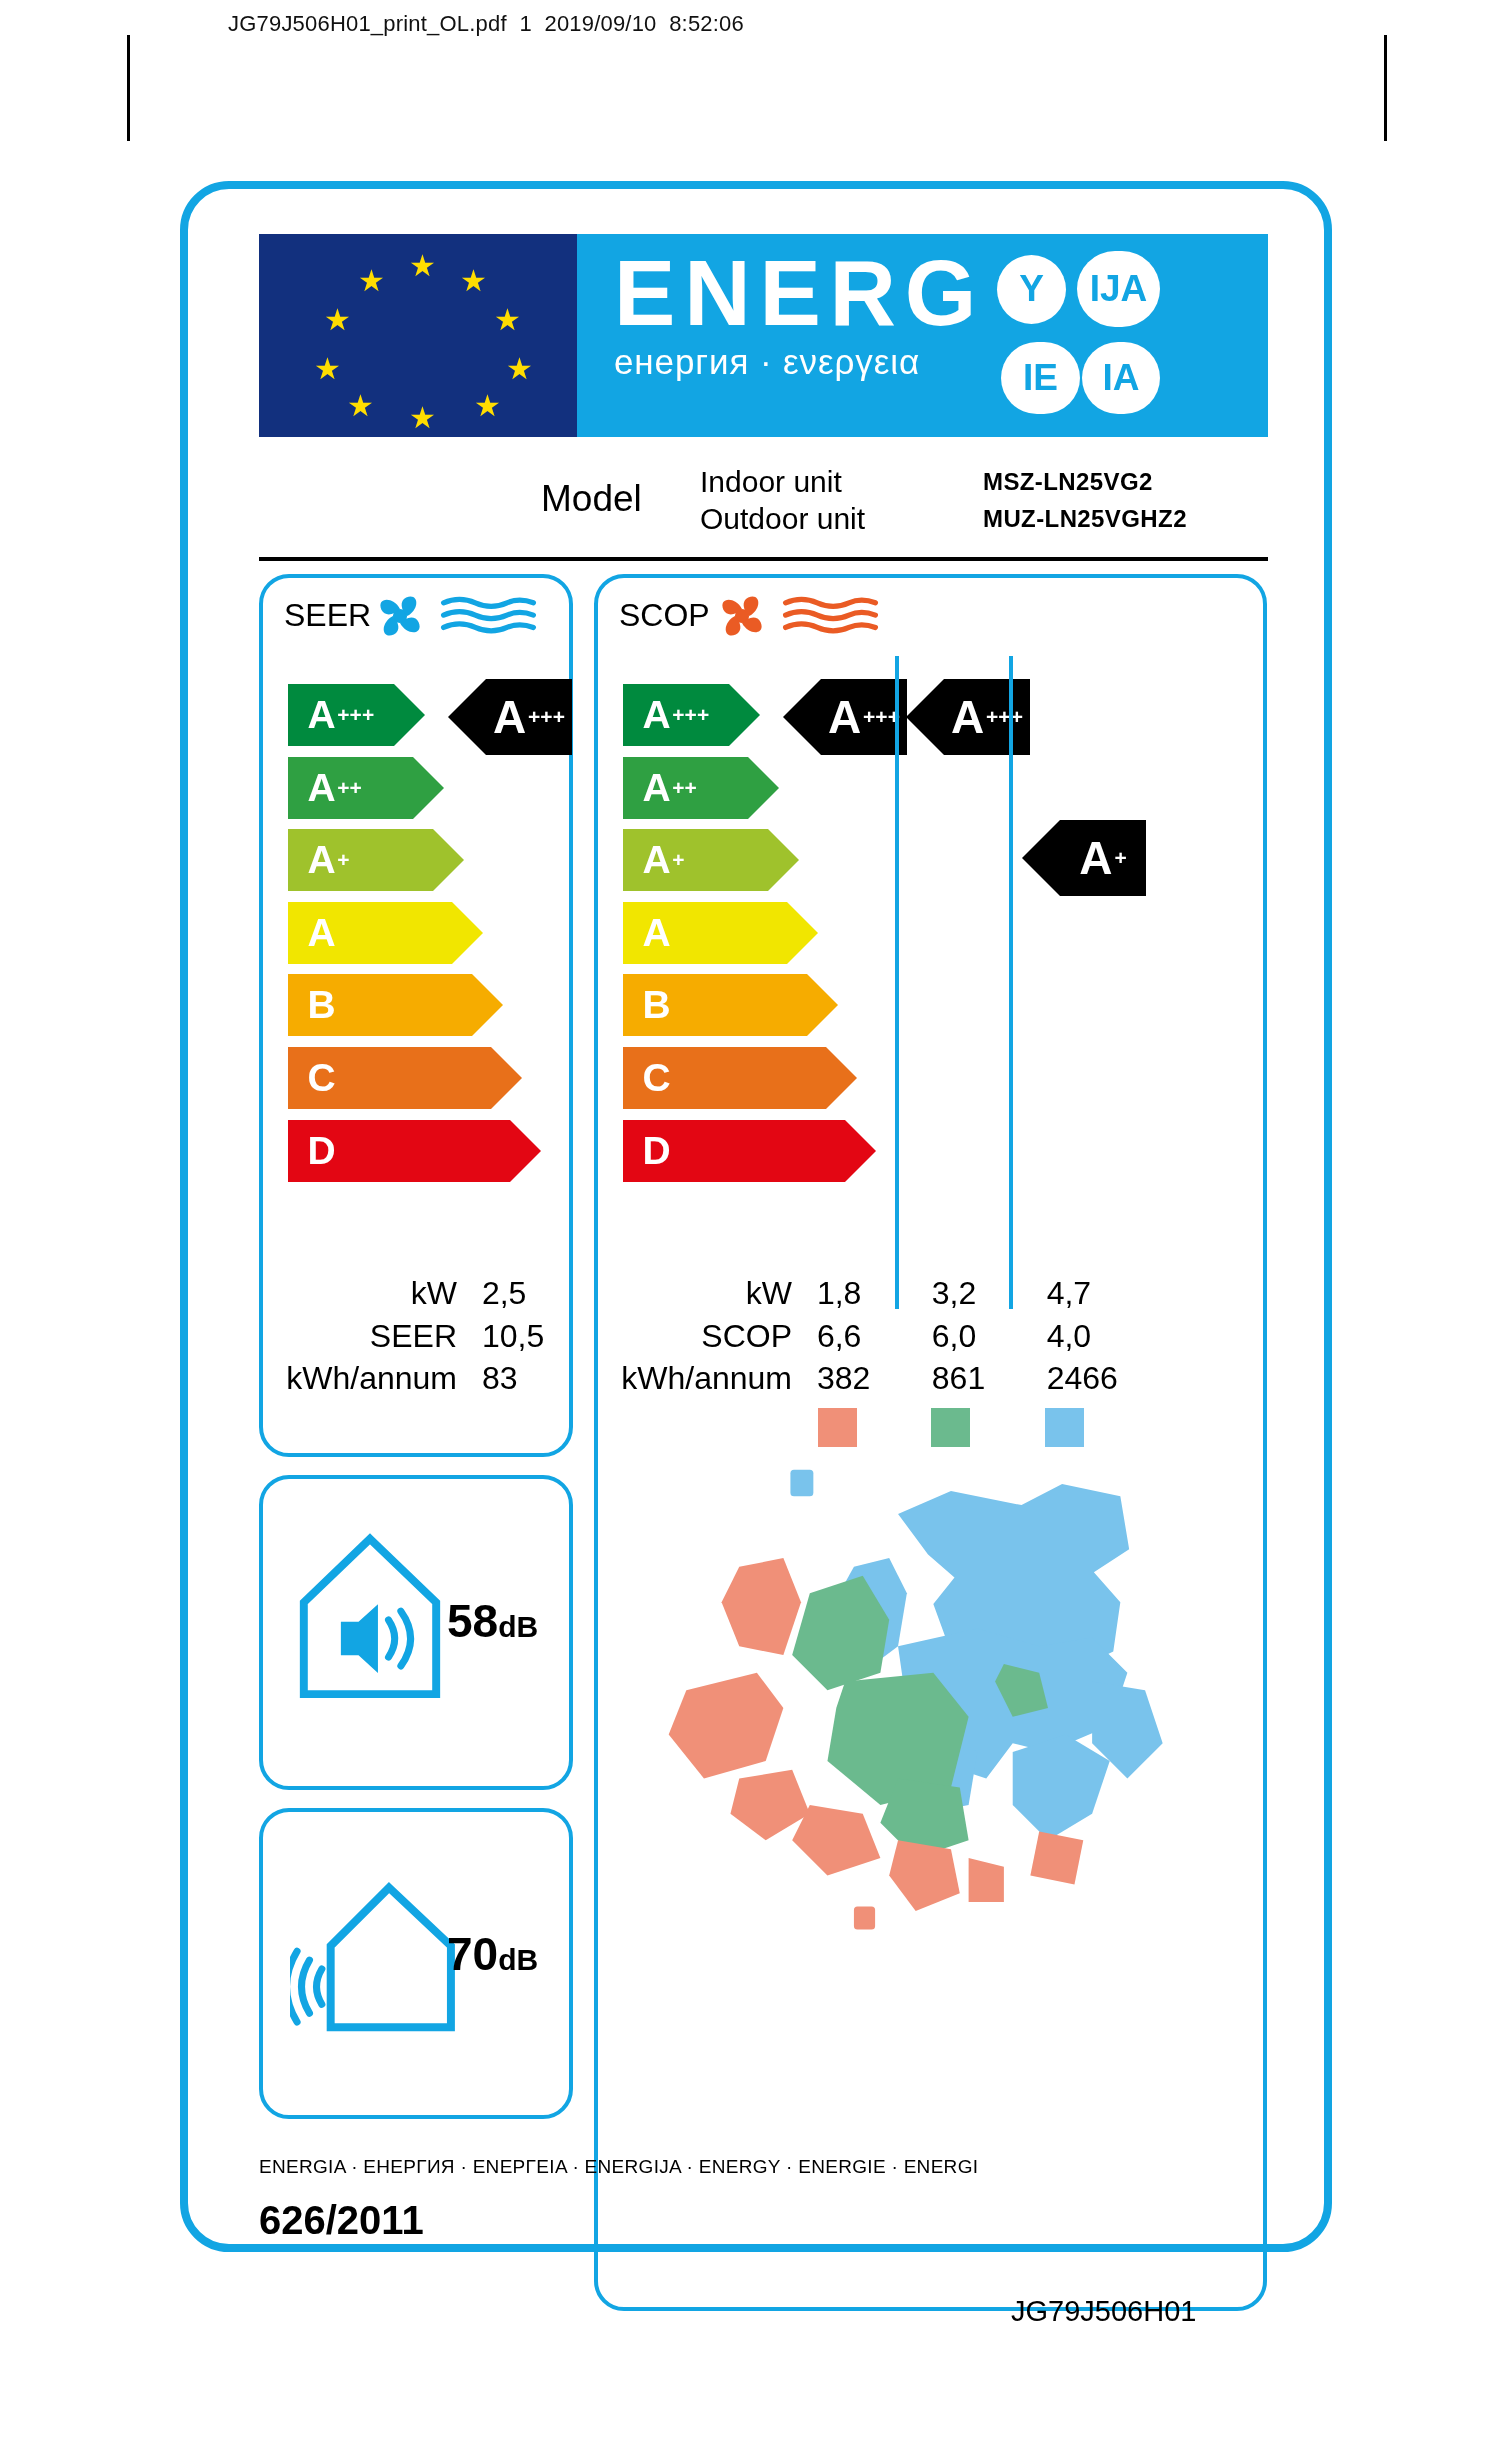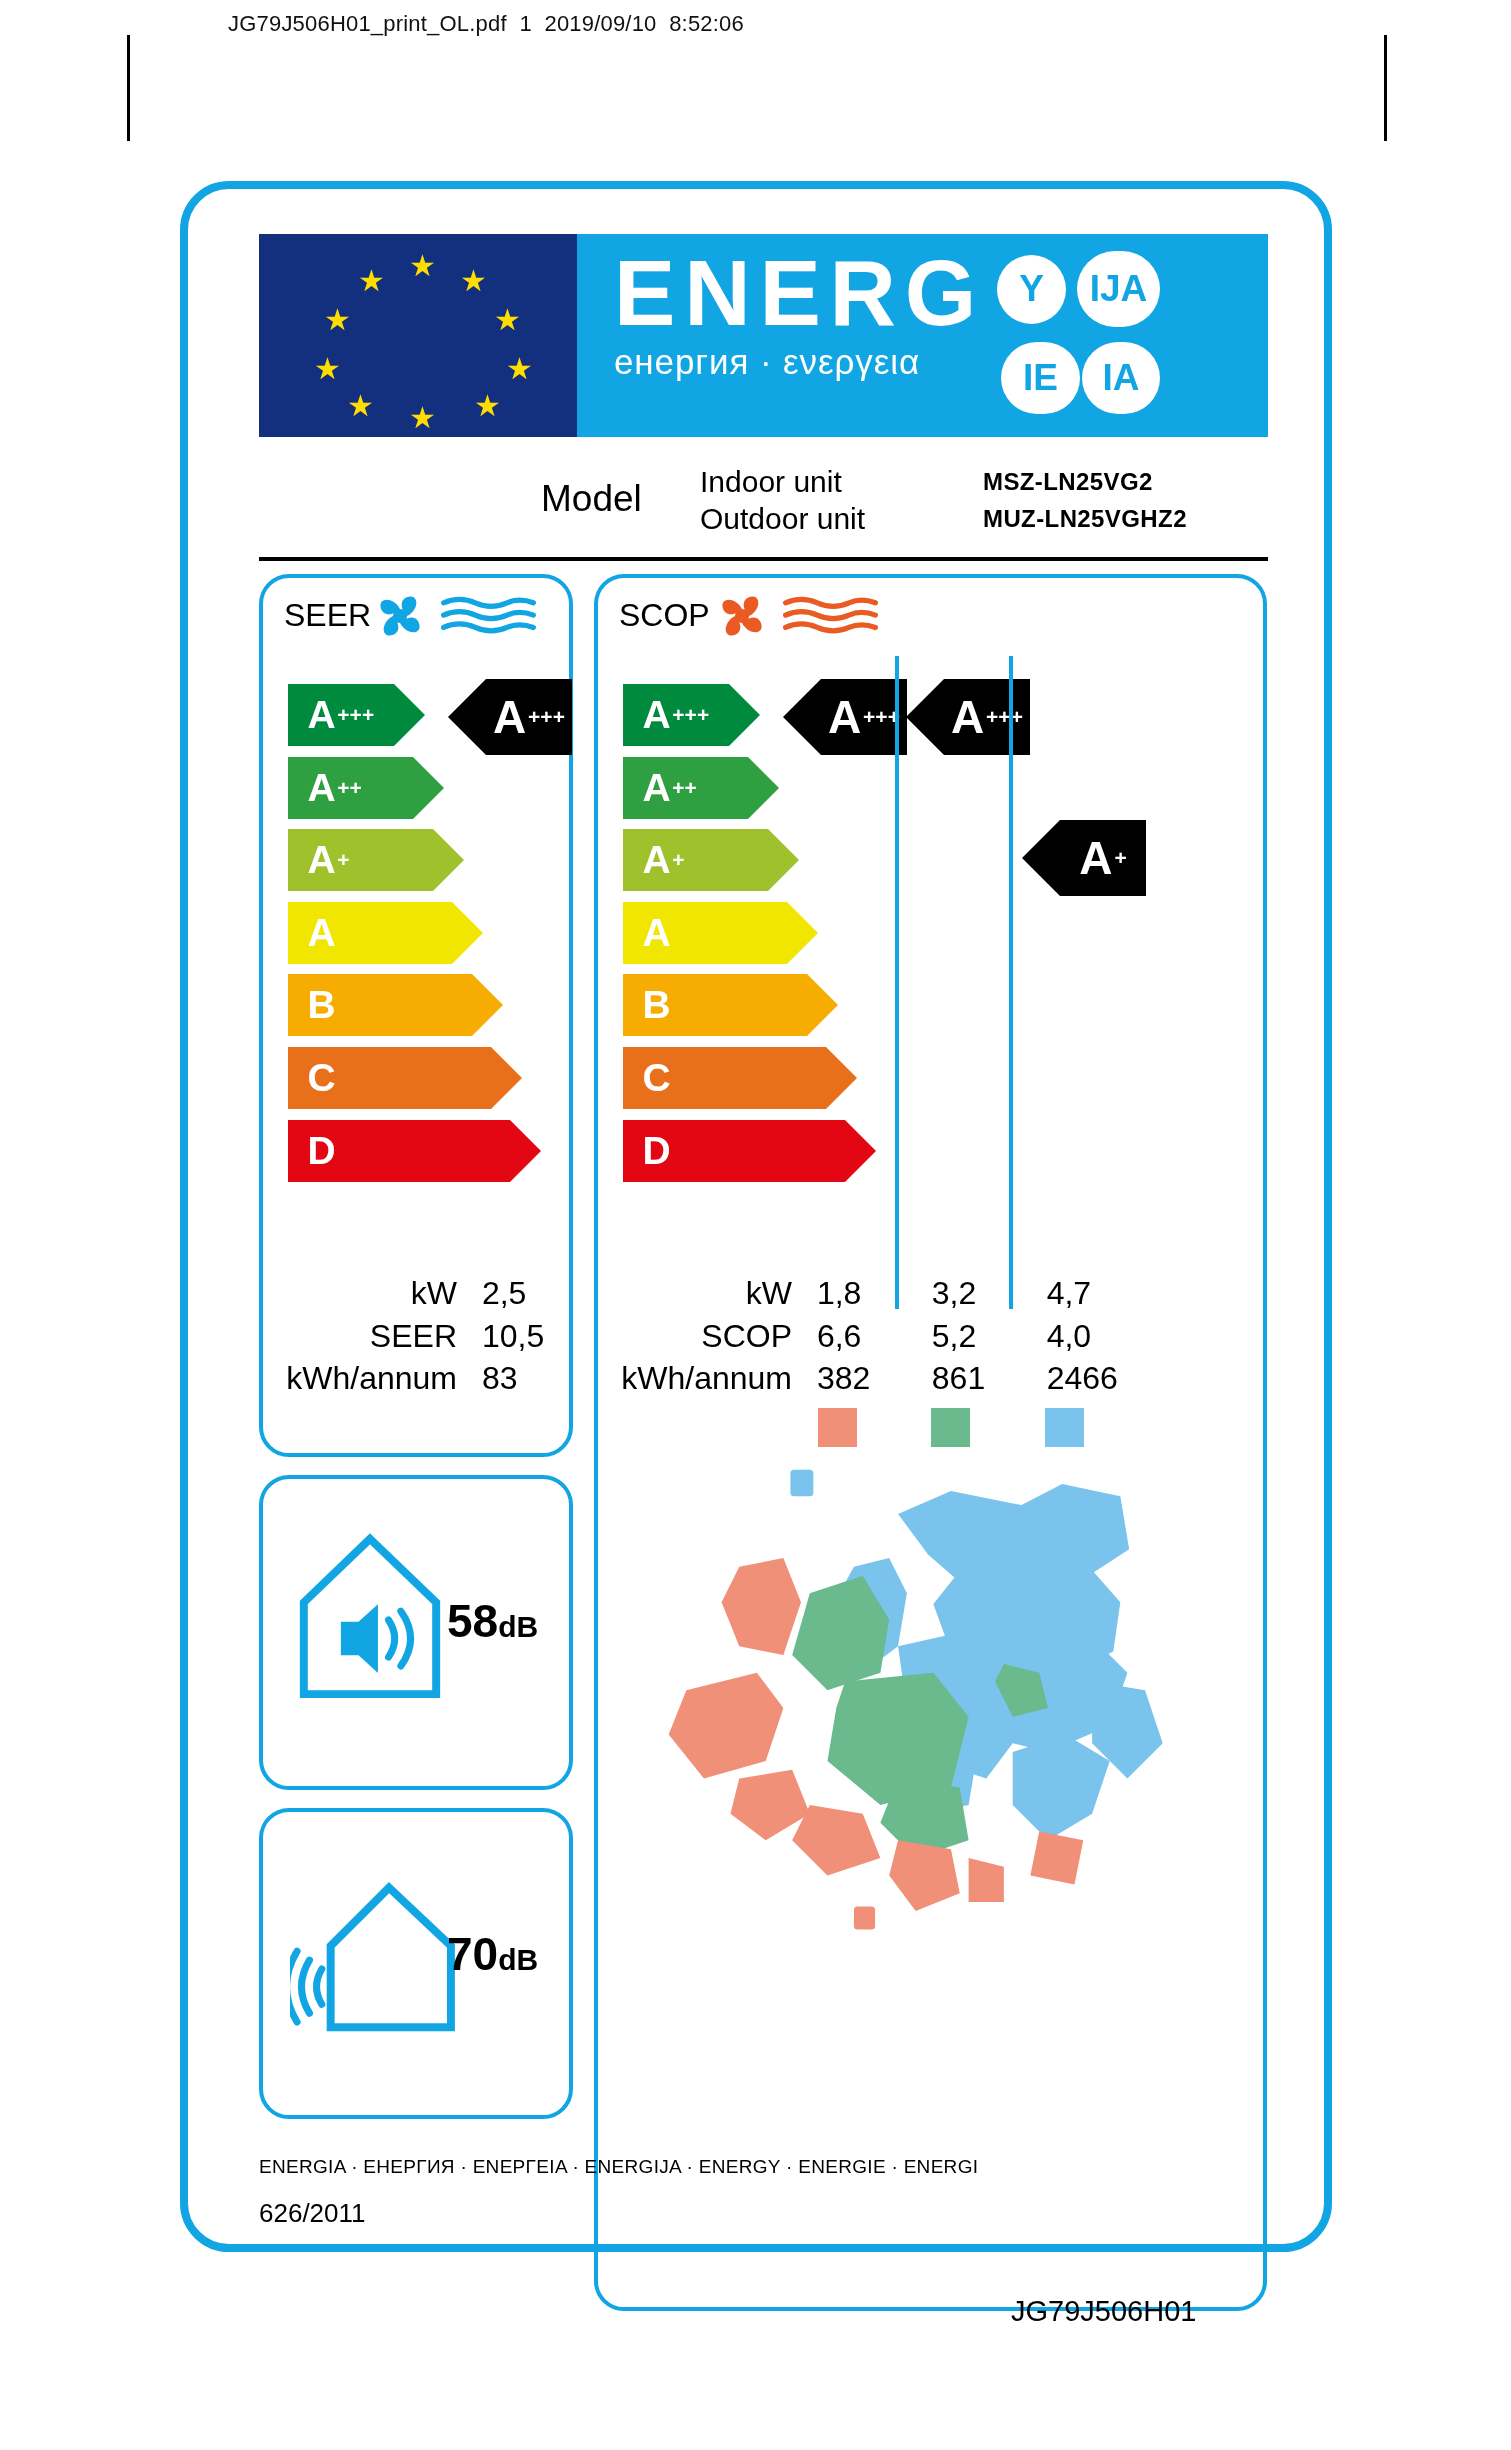--- a/index.html
+++ b/index.html
@@ -63,21 +63,21 @@
   .swatch{position:absolute;width:39px;height:39px;}
 
   .vline{position:absolute;width:3.5px;background:#12a5e3;}
 
   
   .noise{position:absolute;border:4.4px solid #12a5e3;border-radius:30px;box-sizing:border-box;left:37px;width:314px;}
   .db{font-size:46px;font-weight:bold;}
   .db small{font-size:30px;font-weight:bold;}
 
   .footer-langs{position:absolute;left:37px;top:1933px;font-size:19px;letter-spacing:0.3px;}
-  .footer-reg{position:absolute;left:37px;top:1975px;font-size:26px;font-weight:normal;}
+  .footer-reg{position:absolute;left:37px;top:1975px;font-size:40px;font-weight:bold;}
 
   .doc-code{position:absolute;left:1011px;top:2295px;font-size:29px;}
 </style>
 </head>
 <body>
 
 <div class="print-header">JG79J506H01_print_OL.pdf  1  2019/09/10  8:52:06</div>
 
 <div class="crop v" style="left:127px;top:35px;"></div>
 <div class="crop v" style="left:1384px;top:35px;"></div>
@@ -248,21 +248,21 @@
 
       <div class="val-row" style="left:0;top:697px;width:653px;">
         <span class="val-lbl" style="display:inline-block;width:194px;">kW</span>
         <span class="val-num" style="display:inline-block;width:106px;margin-left:16px;">1,8</span>
         <span class="val-num" style="display:inline-block;width:106px;">3,2</span>
         <span class="val-num" style="display:inline-block;width:115px;">4,7</span>
       </div>
       <div class="val-row" style="left:0;top:740px;width:653px;">
         <span class="val-lbl" style="display:inline-block;width:194px;">SCOP</span>
         <span class="val-num" style="display:inline-block;width:106px;margin-left:16px;">6,6</span>
-        <span class="val-num" style="display:inline-block;width:106px;">5,2</span>
+        <span class="val-num" style="display:inline-block;width:106px;">6,0</span>
         <span class="val-num" style="display:inline-block;width:115px;">4,0</span>
       </div>
       <div class="val-row" style="left:0;top:782px;width:653px;">
         <span class="val-lbl" style="display:inline-block;width:194px;">kWh/annum</span>
         <span class="val-num" style="display:inline-block;width:106px;margin-left:16px;">382</span>
         <span class="val-num" style="display:inline-block;width:106px;">861</span>
         <span class="val-num" style="display:inline-block;width:115px;">2466</span>
       </div>
 
       <div class="swatch" style="left:220px;top:830px;background:#f09078;"></div>

